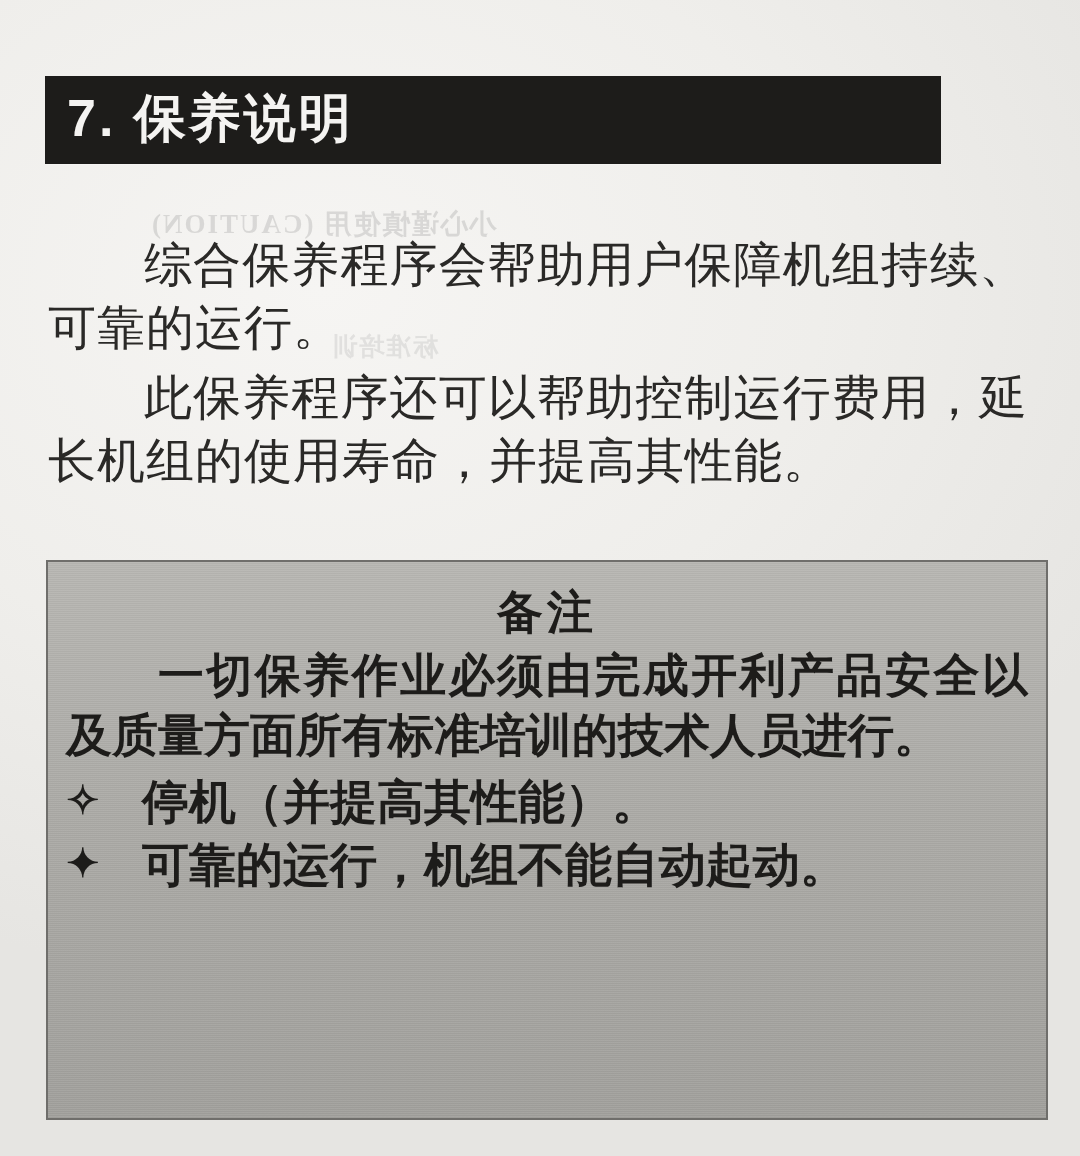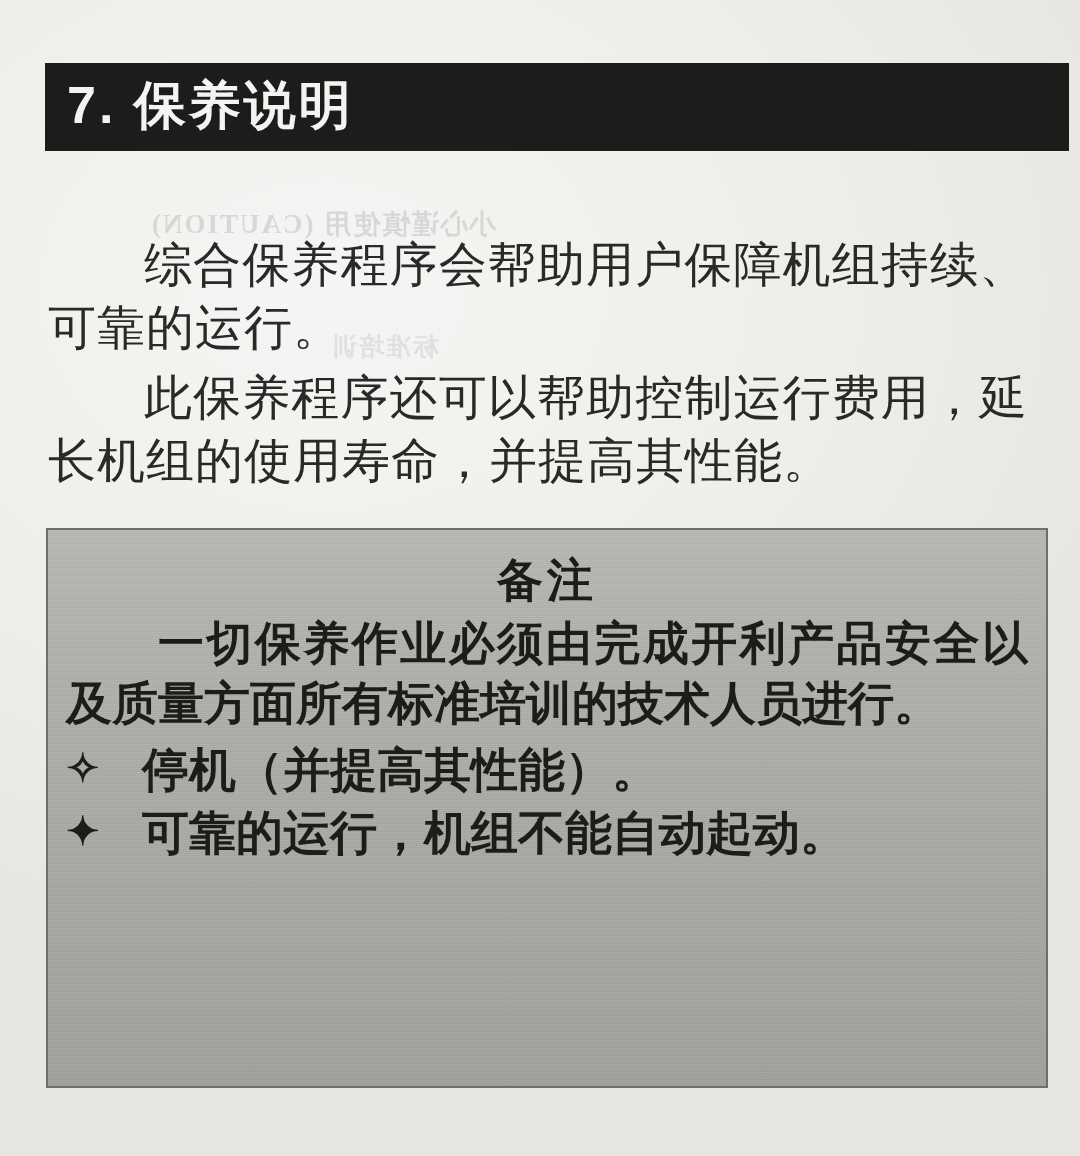--- a/index.html
+++ b/index.html
@@ -34,23 +34,23 @@
     white-space: nowrap;
     pointer-events: none;
     user-select: none;
   }
   .ghost-1 { top: 206px; left: 150px; font-size: 27px; }
   .ghost-2 { top: 330px; left: 330px; font-size: 25px; color: rgba(125,125,123,0.16); }
 
   
   .heading-bar {
     position: absolute;
-    top: 63px;
+    top: 76px;
     left: 45px;
-    width: 1024px;
+    width: 896px;
     height: 88px;
     background: #1d1c1a;
     box-shadow: 0 1px 0 rgba(255,255,255,0.25);
   }
   .heading-bar .heading-text {
     position: absolute;
     left: 22px;
     top: 50%;
     transform: translateY(-52%);
     color: #f4f3f1;
@@ -77,21 +77,21 @@
     letter-spacing: 1px;
     font-weight: 500;
     text-align: justify;
     text-align-last: left;
   }
 
   
   .note-box {
     position: absolute;
     left: 46px;
-    top: 528px;
+    top: 560px;
     width: 1002px;
     height: 560px;
     background:
       repeating-linear-gradient(0deg, rgba(0,0,0,0.035) 0px, rgba(0,0,0,0.035) 1px, rgba(255,255,255,0.03) 1px, rgba(255,255,255,0.03) 2px),
       linear-gradient(180deg, #b9b8b4 0%, #adaca8 45%, #a3a29e 100%);
     border: 2px solid #6f6e6b;
     box-sizing: border-box;
     padding: 14px 18px 0 18px;
     color: #1d1c1a;
     overflow: hidden;

